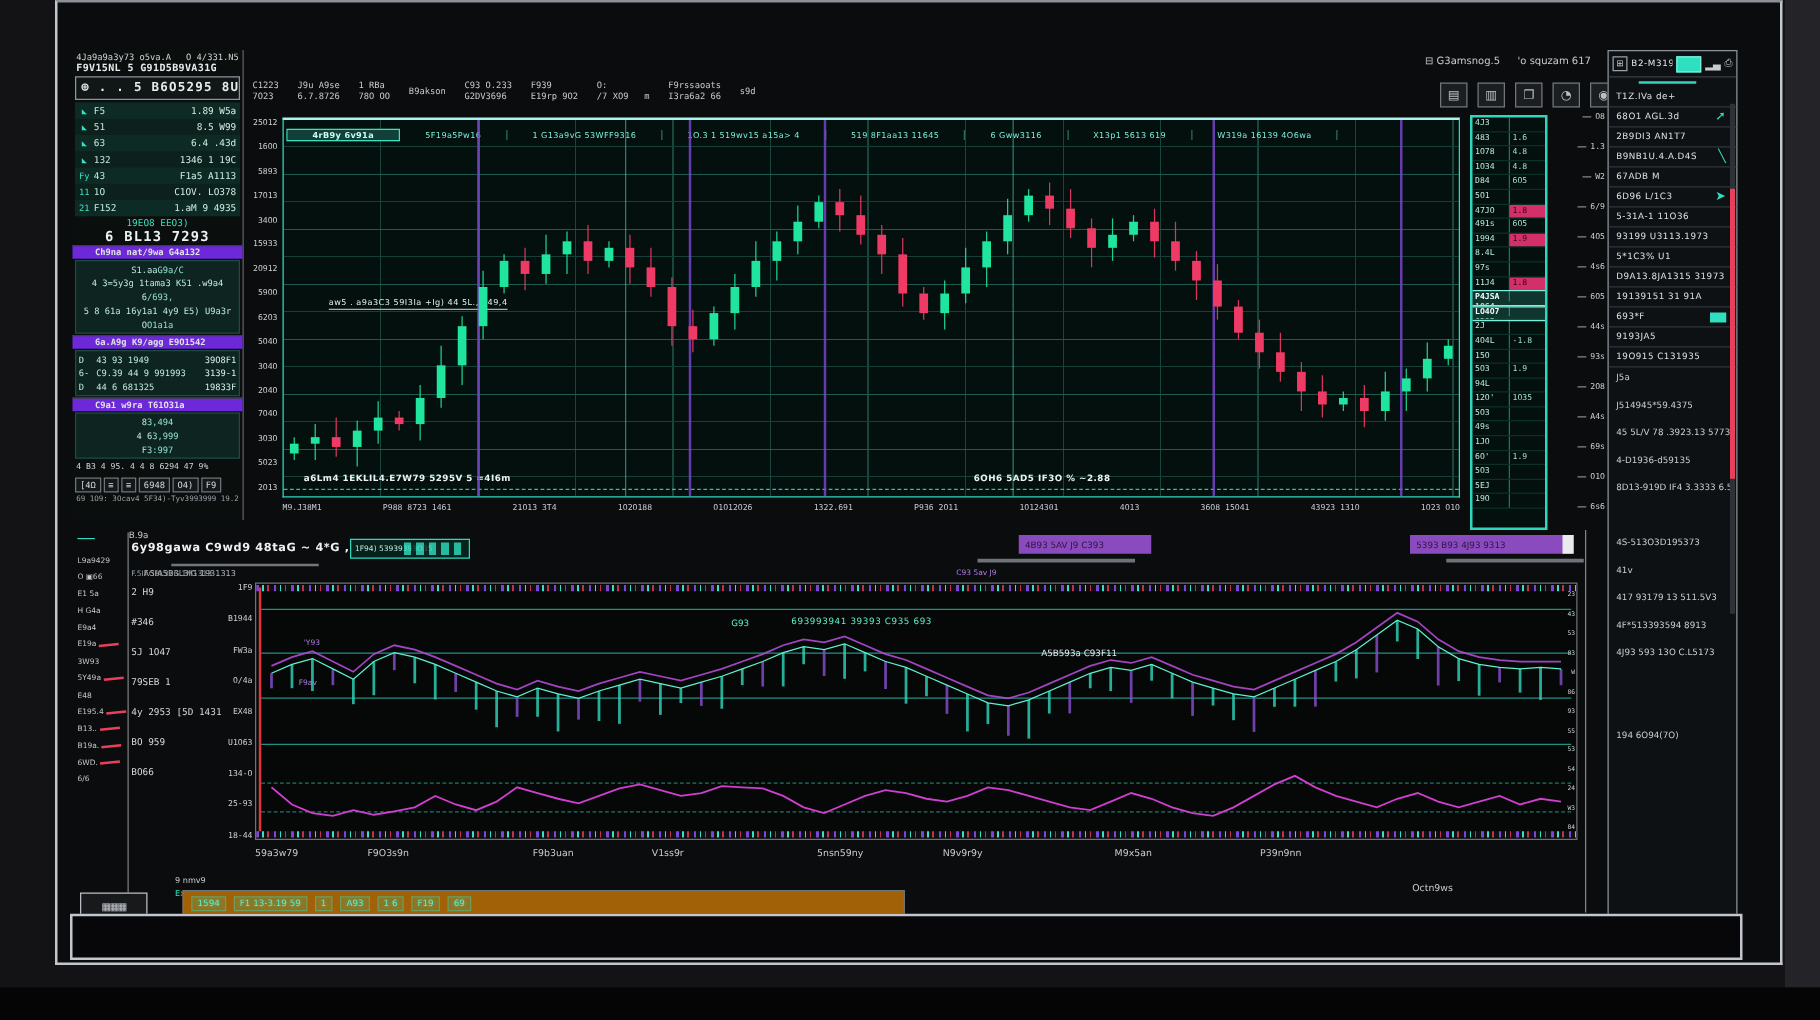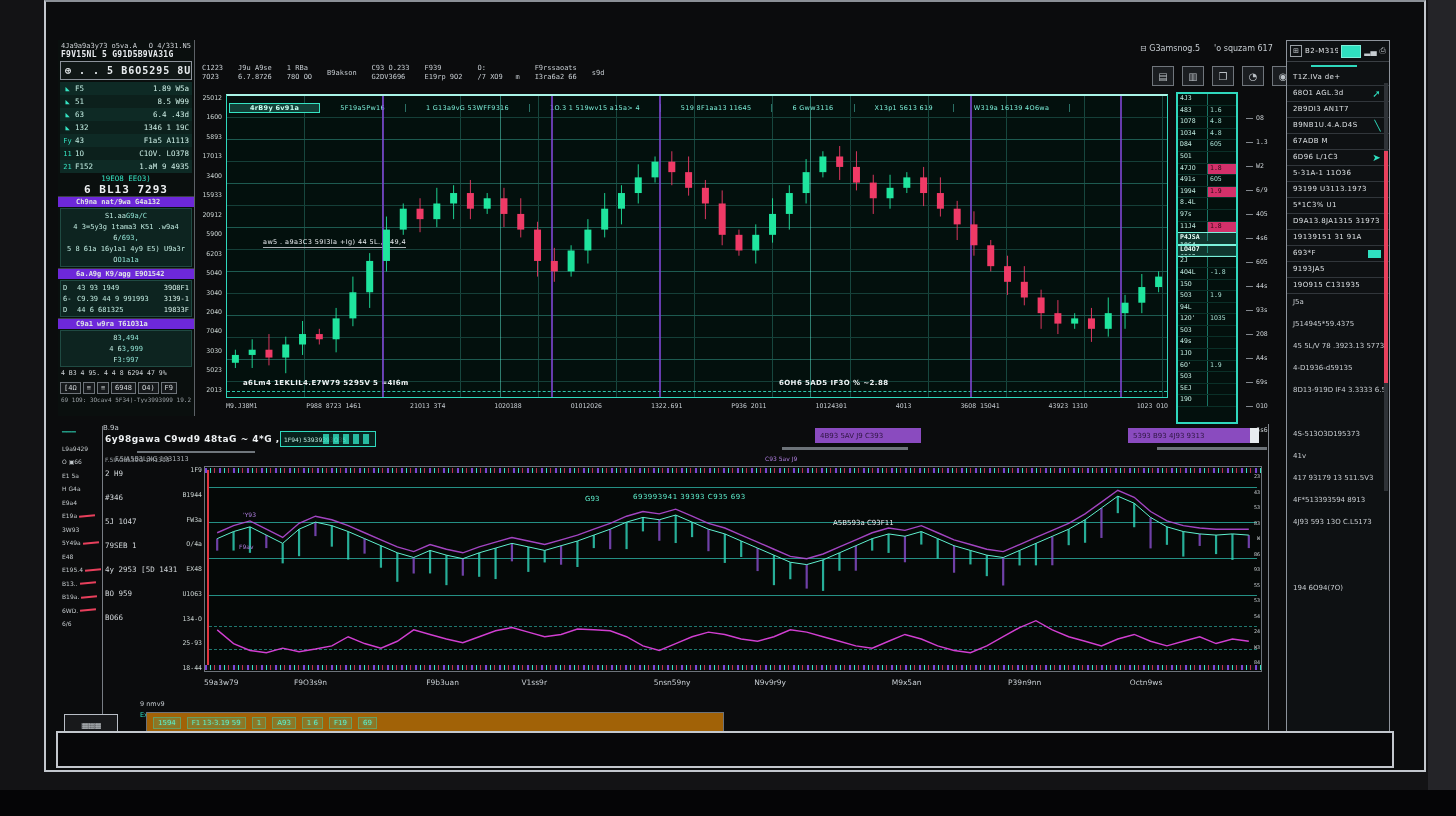--- a/index.html
+++ b/index.html
@@ -90,22 +90,22 @@
 
   
   .dom-panel{left:1130px;top:90px;width:62px;height:332px;border:2px solid #2fd8bd;background:#03100d;
              box-sizing:border-box;font-family:"DejaVu Sans Mono",monospace;overflow:hidden;}
   .dom-row{display:flex;height:11.6px;font-size:6.5px;color:#bfe9df;border-bottom:1px solid rgba(47,216,189,.16);box-sizing:border-box;}
   .dom-l{width:30px;padding-left:2px;border-right:1px solid rgba(47,216,189,.5);box-sizing:border-box;overflow:hidden;}
   .dom-r{flex:1;padding-left:2px;color:#a6ded2;overflow:hidden;}
   .dom-row.pink .dom-r{background:#d3306a;color:#2a0812;}
   .dom-row.sel{background:#10352e;outline:1px solid #7df0db;font-weight:700;color:#eafff8;flex-direction:column;}
 
-  .price-scale{left:1200px;top:112px;width:38px;height:320px;display:flex;flex-direction:column;
-               justify-content:space-between;font-size:6.5px;color:#c9cfd2;font-family:"DejaVu Sans Mono",monospace;}
+  .price-scale{left:1200px;top:87px;width:38px;height:320px;display:flex;flex-direction:column;
+               justify-content:space-between;font-size:6.5px;color:#c9cfd2;font-family:"DejaVu Sans Mono",monospace;align-items:flex-end;}
   .ps-item{display:flex;align-items:center;gap:3px;}
   .ps-dash{width:7px;height:1px;background:#83888e;flex:none;}
 
   
   .right-panel{left:1240px;top:38px;width:104px;height:694px;background:#0e1113;border:1px solid #8d939b;box-sizing:border-box;}
   .rp-header{height:20px;display:flex;align-items:center;gap:3px;padding:0 3px;border-bottom:1px solid #3a3f44;}
   .rp-chip{width:10px;height:10px;border:1px solid #9aa0a5;font-size:7px;color:#c6ccd1;display:flex;
            align-items:center;justify-content:center;flex:none;}
   .rp-title{font-size:7px;color:#e4e7ea;letter-spacing:.5px;flex:1;white-space:nowrap;overflow:hidden;}
   .rp-btn{width:18px;height:11px;background:#2fe0c0;border:1px solid #7df0db;flex:none;}
@@ -923,21 +923,21 @@
       </div>
       <div class="p2-x">
           <span class="p2-xlabel" style="left: 0%;">59a3w79</span>
           <span class="p2-xlabel" style="left: 8.5%;">F9O3s9n</span>
           <span class="p2-xlabel" style="left: 21%;">F9b3uan</span>
           <span class="p2-xlabel" style="left: 30%;">V1ss9r</span>
           <span class="p2-xlabel" style="left: 42.5%;">5nsn59ny</span>
           <span class="p2-xlabel" style="left: 52%;">N9v9r9y</span>
           <span class="p2-xlabel" style="left: 65%;">M9x5an</span>
           <span class="p2-xlabel" style="left: 76%;">P39n9nn</span>
-          <span class="p2-xlabel" style="left: 87.5%;">Octn9ws</span>
+          <span class="p2-xlabel" style="left: 87.5%; margin-top: 28px;">Octn9ws</span>
         </div>
 
       <div class="bs-below1">9 nmv9</div>
       <div class="bs-below2">Exm3a 44B</div>
       <div class="kbd-btn">▦▦▦</div>
       <div class="bs-toolbar">
           <span class="bs-chip">1594</span>
           <span class="bs-chip">F1 13-3.19 59</span>
           <span class="bs-chip">1</span>
           <span class="bs-chip">A93</span>

